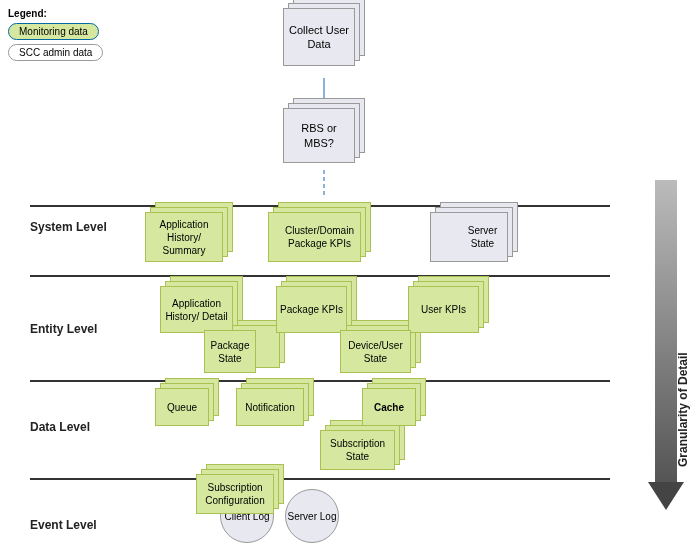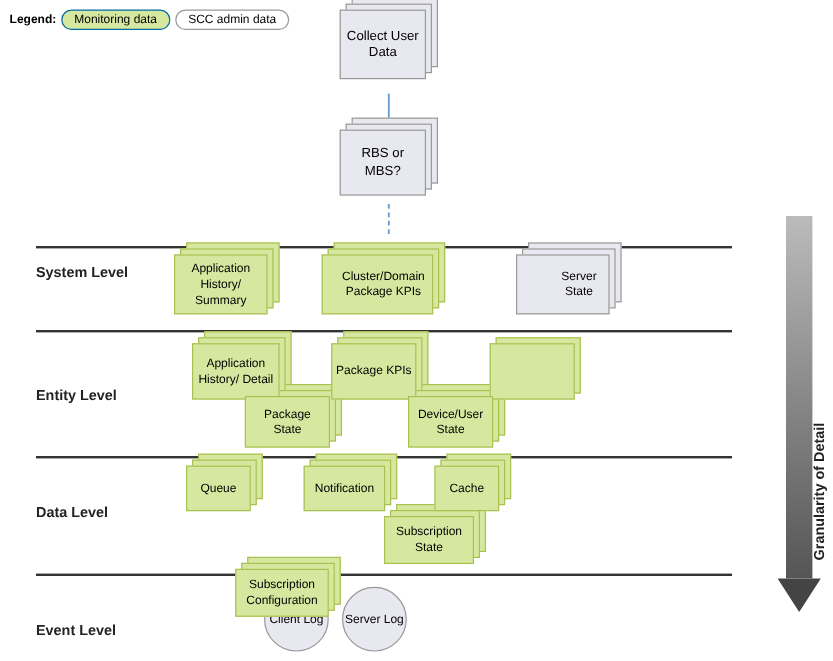--- a/index.html
+++ b/index.html
@@ -12,20 +12,21 @@
       overflow: hidden;
       position: relative;
     }
 
     
     .legend {
       position: absolute;
       top: 8px;
       left: 8px;
       display: flex;
+      flex-direction: column;
       gap: 4px;
     }
     .legend-item {
       display: flex;
       align-items: center;
       gap: 4px;
       font-size: 10px;
     }
     .legend-box-green {
       background: #d6e8a0;
@@ -217,26 +218,27 @@
 </div>
 
 <div class="stack3d green" style="left:276px; top:286px; width:78px; height:52px;">
   <div class="layer" style="width:71px; height:47px; font-size:10px;">Package
 KPIs</div>
   <div class="layer" style="width:71px; height:47px;"></div>
   <div class="layer" style="width:71px; height:47px;"></div>
 </div>
 
 <div class="stack3d green" style="left:408px; top:286px; width:78px; height:52px;">
+  <div class="layer" style="width:71px; height:47px; font-size:10px;">User KPIs</div>
   <div class="layer" style="width:71px; height:47px;"></div>
   <div class="layer" style="width:71px; height:47px;"></div>
 </div>
 
 <div class="stack3d green" style="left:204px; top:330px; width:78px; height:48px;">
-  <div class="layer" style="width:71px; height:43px; font-size:10px;">Package
+  <div class="layer" style="width:52px; height:43px; font-size:10px;">Package
 State</div>
   <div class="layer" style="width:71px; height:43px;"></div>
   <div class="layer" style="width:71px; height:43px;"></div>
 </div>
 
 <div class="stack3d green" style="left:340px; top:330px; width:78px; height:48px;">
   <div class="layer" style="width:71px; height:43px; font-size:10px;">Device/User
 State</div>
   <div class="layer" style="width:71px; height:43px;"></div>
   <div class="layer" style="width:71px; height:43px;"></div>
@@ -245,27 +247,27 @@
 <div class="level-label" style="left:30px; top:420px;">Data Level</div>
 
 <div class="divider" style="left:30px; top:478px; width:580px;"></div>
 
 <div class="stack3d green" style="left:155px; top:388px; width:60px; height:42px;">
   <div class="layer" style="width:54px; height:38px; font-size:10px;">Queue</div>
   <div class="layer" style="width:54px; height:38px;"></div>
   <div class="layer" style="width:54px; height:38px;"></div>
 </div>
 
-<div class="stack3d green" style="left:253px; top:388px; width:75px; height:42px;">
+<div class="stack3d green" style="left:236px; top:388px; width:75px; height:42px;">
   <div class="layer" style="width:68px; height:38px; font-size:10px;">Notification</div>
   <div class="layer" style="width:68px; height:38px;"></div>
   <div class="layer" style="width:68px; height:38px;"></div>
 </div>
 
-<div class="stack3d green" style="left:362px; top:388px; width:60px; height:42px;">
+<div class="stack3d green" style="left:362px; top:388px; width:60px; height:42px;font-weight:bold;">
   <div class="layer" style="width:54px; height:38px; font-size:10px;">Cache</div>
   <div class="layer" style="width:54px; height:38px;"></div>
   <div class="layer" style="width:54px; height:38px;"></div>
 </div>
 
 <div class="stack3d green" style="left:196px; top:430px; width:85px; height:44px;margin-top:44px;">
   <div class="layer" style="width:78px; height:40px; font-size:10px;">Subscription
 Configuration</div>
   <div class="layer" style="width:78px; height:40px;"></div>
   <div class="layer" style="width:78px; height:40px;"></div>

